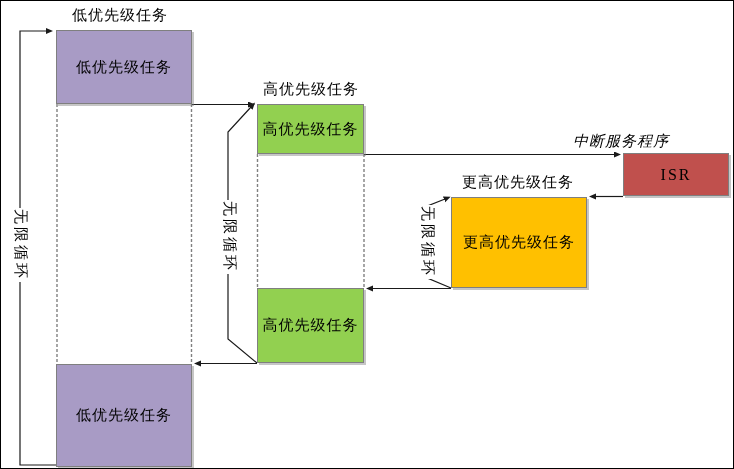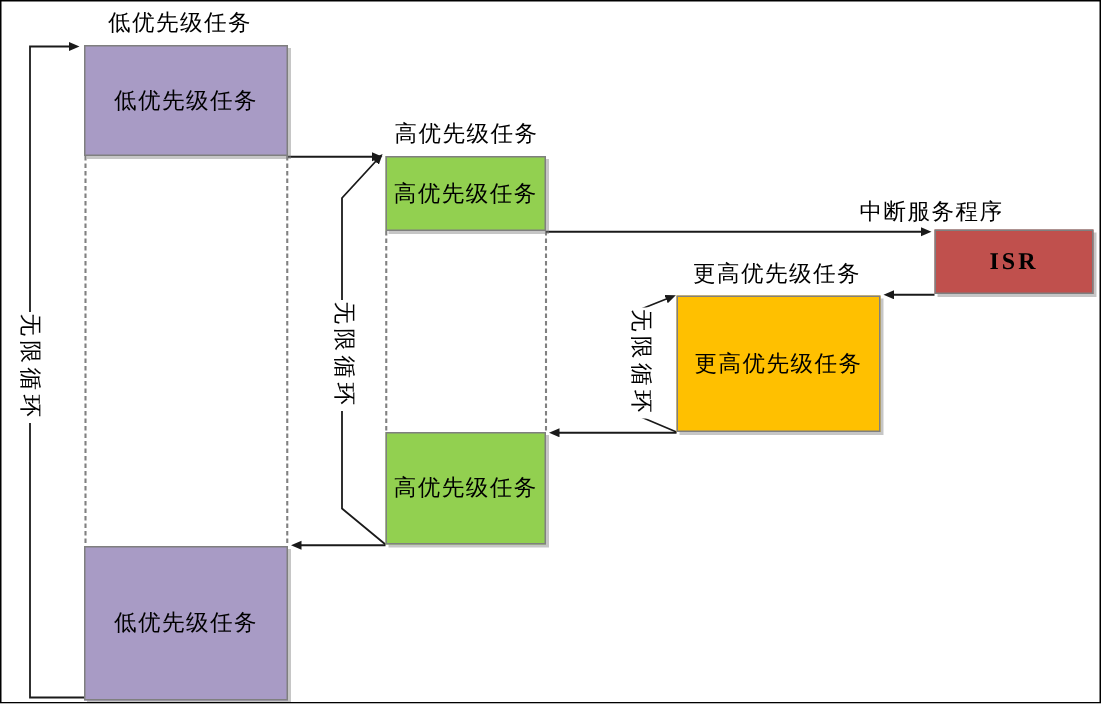--- a/index.html
+++ b/index.html
@@ -21,21 +21,21 @@
   }
   .box-low-top   {left:55px;  top:29px;  width:136px; height:74px;}
   .box-high-top  {left:256px; top:103px; width:107px; height:50px;}
   .box-isr       {left:622px; top:152px; width:106px; height:43px; font-family:"Liberation Serif", serif; font-size:16px; letter-spacing:2px;}
   .box-higher    {left:450px; top:196px; width:136px; height:91px;}
   .box-high-bot  {left:256px; top:287px; width:107px; height:75px;}
   .box-low-bot   {left:55px;  top:363px; width:136px; height:103px;}
   .caption{position:absolute; font-size:15px; letter-spacing:1px; white-space:nowrap; line-height:1;}
   .cap-low-top {left:71px;  top:7px;}
   .cap-high-top{left:262px; top:81px;}
-  .cap-isr     {left:572px; top:133px;}
+  .cap-isr     {left:572px; top:133px;font-style:italic;}
   .cap-higher  {left:461px; top:174px;}
   .loop-label{
     position:absolute; white-space:nowrap; line-height:1;
     font-size:15px; letter-spacing:3px;
     background:#fff; padding:2px 1px;
     transform:translate(-50%,-50%) rotate(90deg);
   }
   .loop-left  {left:19px;  top:244px;}
   .loop-mid   {left:228px; top:236px;}
   .loop-right {left:426px; top:241px;}
@@ -73,21 +73,21 @@
   <div class="loop-label loop-left">无限循环</div>
   <div class="loop-label loop-mid">无限循环</div>
   <div class="loop-label loop-right">无限循环</div>
 
   <div class="box box-low-top" style="background-color: rgb(168, 155, 197);">
     <span>低优先级任务</span>
   </div>
   <div class="box box-high-top" style="background-color: rgb(146, 208, 80);">
     <span>高优先级任务</span>
   </div>
-  <div class="box box-isr" style="background-color: rgb(192, 80, 77); font-weight: bold;">
+  <div class="box box-isr" style="background-color: rgb(192, 80, 77);">
     <span>ISR</span>
   </div>
   <div class="box box-higher" style="background-color: rgb(255, 192, 0);">
     <span>更高优先级任务</span>
   </div>
   <div class="box box-high-bot" style="background-color: rgb(146, 208, 80);">
     <span>高优先级任务</span>
   </div>
   <div class="box box-low-bot" style="background-color: rgb(168, 155, 197);">
     <span>低优先级任务</span>

